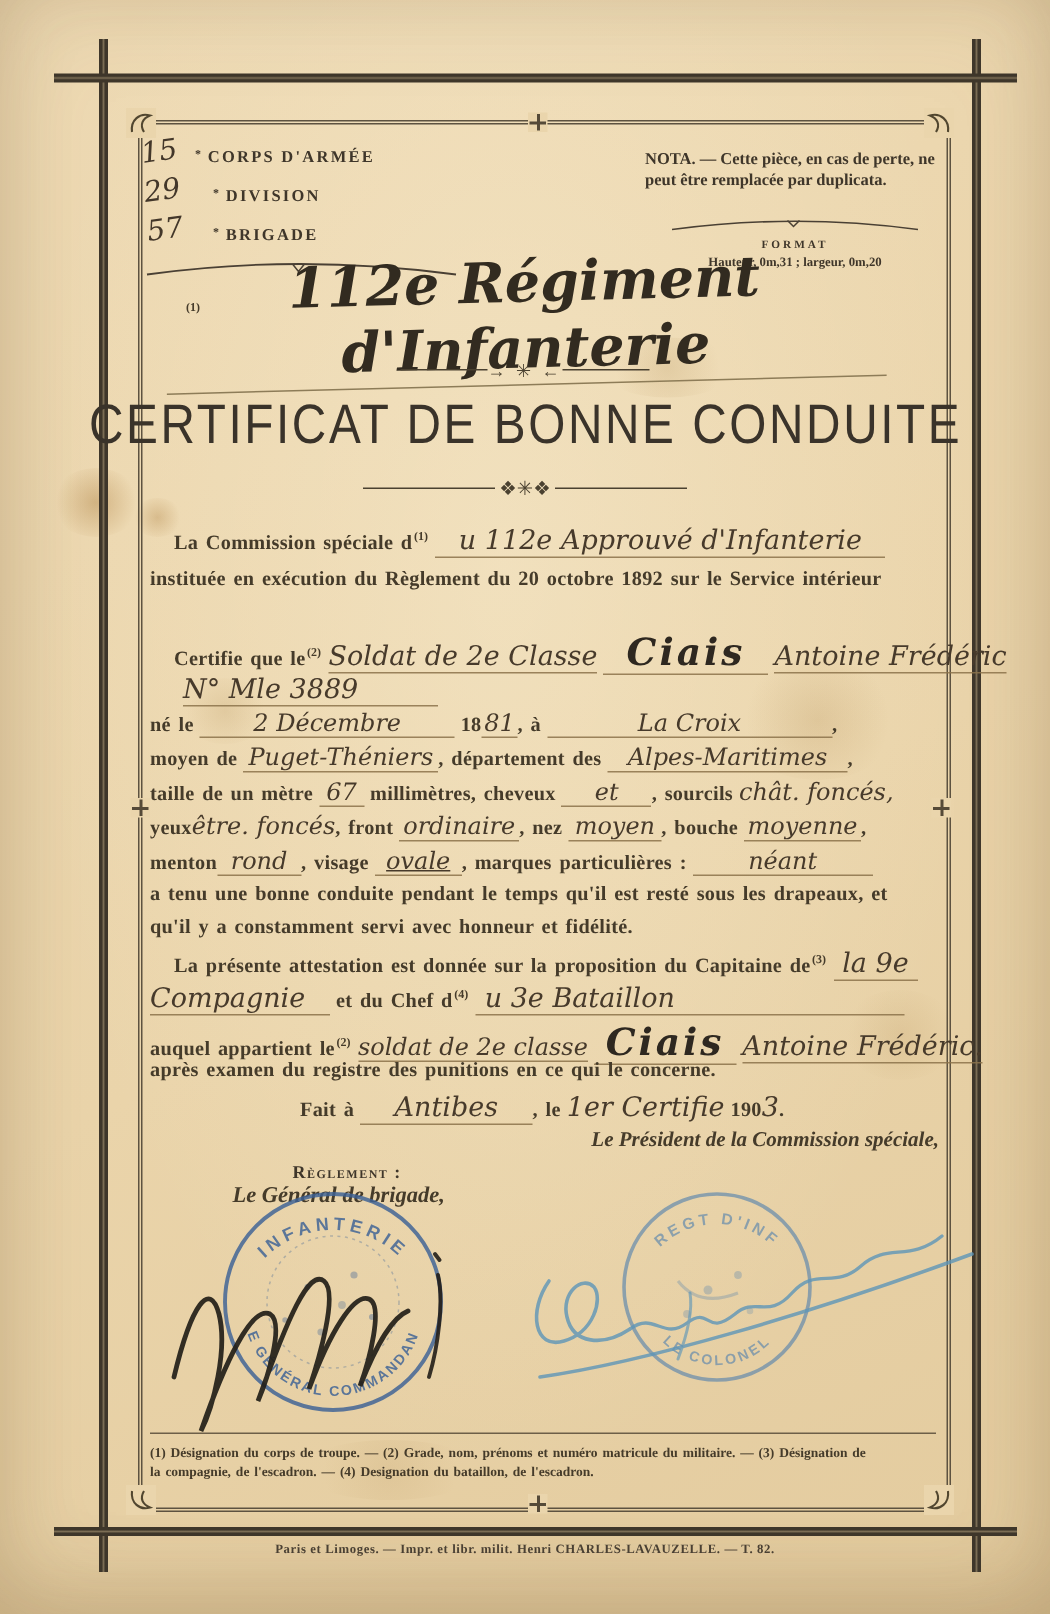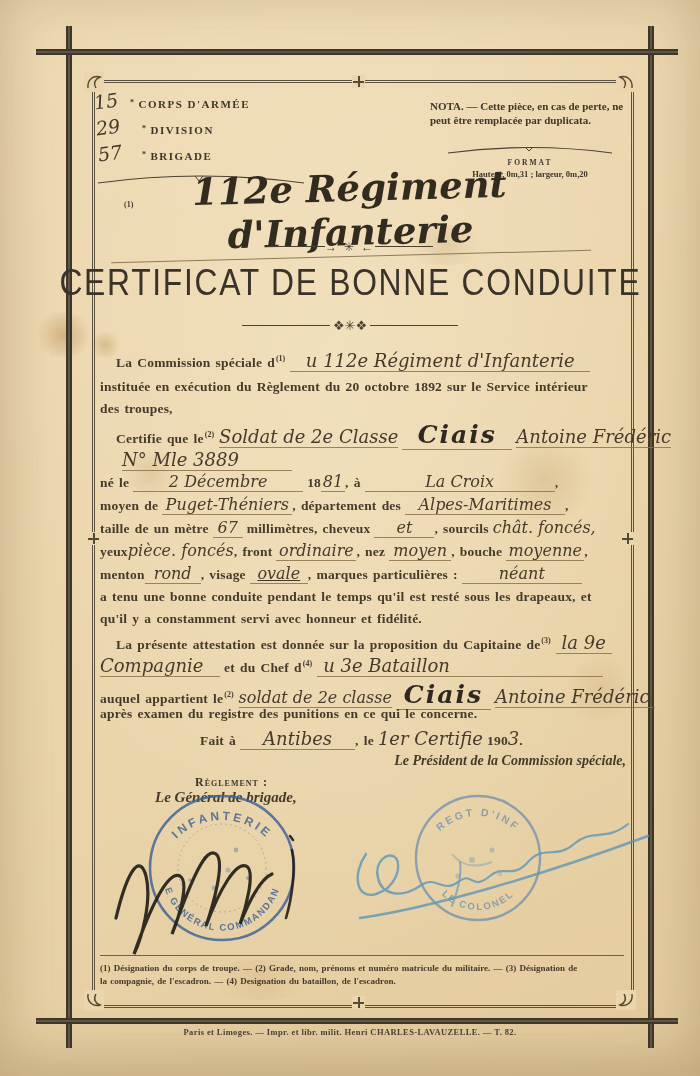--- a/index.html
+++ b/index.html
@@ -153,27 +153,24 @@
 
   <div class="cert-title"><span>CERTIFICAT DE BONNE CONDUITE</span></div>
   <div class="divider2">
     <span class="dash"></span>
     <span>❖</span><span>✳</span><span>❖</span>
     <span class="dash"></span>
   </div>
 
   <div class="bl ind" style="top:350px;">
     <span class="print">La Commission spéciale d</span><sup class="ref">(1)</sup>
-    <span class="hd lg rule" style="min-width:300px;">u 112e Régiment d'Infanterie</span>
+    <span class="hd lg rule" style="min-width:300px;">u 112e Approuvé d'Infanterie</span>
   </div>
   <div class="bl" style="top:377px;">
     <span class="print">instituée en exécution du Règlement du 20 octobre 1892 sur le Service intérieur</span>
-  </div>
-  <div class="bl" style="top:399px;">
-    <span class="print">des troupes,</span>
   </div>
 
   <div class="bl ind" style="top:420px;">
     <span class="print">Certifie que le</span><sup class="ref">(2)</sup>
     <span class="hd lg rule">Soldat de 2e Classe</span>
     <span class="hd big rule" style="min-width:110px;">Ciais</span>
     <span class="hd lg rule" style="min-width:150px;">Antoine Frédéric</span>
   </div>
   <div class="bl" style="top:449px;padding-left:22px;">
     <span class="hd lg rule" style="min-width:170px;text-align:left;">N° Mle 3889</span>
@@ -194,21 +191,21 @@
 
   <div class="bl" style="top:518px;">
     <span class="print">taille de un mètre</span>
     <span class="hd rule" style="min-width:30px;">67</span>
     <span class="print">millimètres, cheveux</span>
     <span class="hd rule" style="min-width:60px;">et</span><span class="print">, sourcils</span>
     <span class="hd">chât. foncés,</span>
   </div>
 
   <div class="bl" style="top:541px;">
-    <span class="print">yeux</span><span class="hd">pièce. foncés</span><span class="print">, front</span>
+    <span class="print">yeux</span><span class="hd">être. foncés</span><span class="print">, front</span>
     <span class="hd rule" style="min-width:80px;">ordinaire</span><span class="print">, nez</span>
     <span class="hd rule" style="min-width:62px;">moyen</span><span class="print">, bouche</span>
     <span class="hd rule" style="min-width:78px;">moyenne</span><span class="print">,</span>
   </div>
 
   <div class="bl" style="top:564px;">
     <span class="print">menton</span><span class="hd rule" style="min-width:56px;">rond</span><span class="print">, visage</span>
     <span class="hd rule" style="min-width:58px;text-decoration:underline;">ovale</span><span class="print">, marques particulières :</span>
     <span class="hd rule" style="min-width:120px;">néant</span>
   </div>

